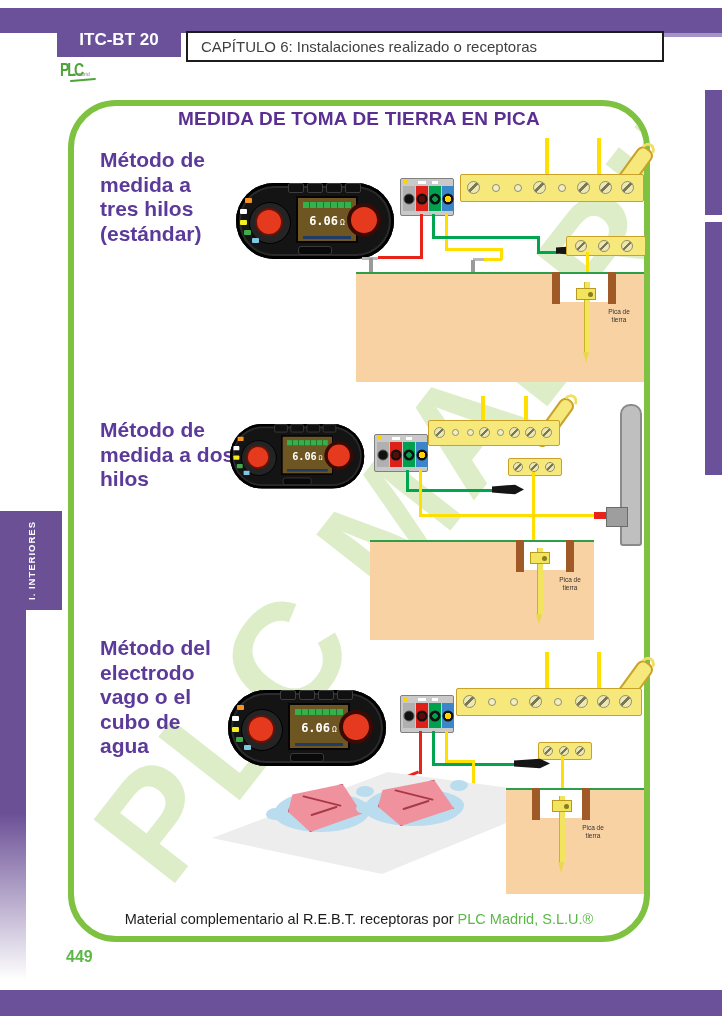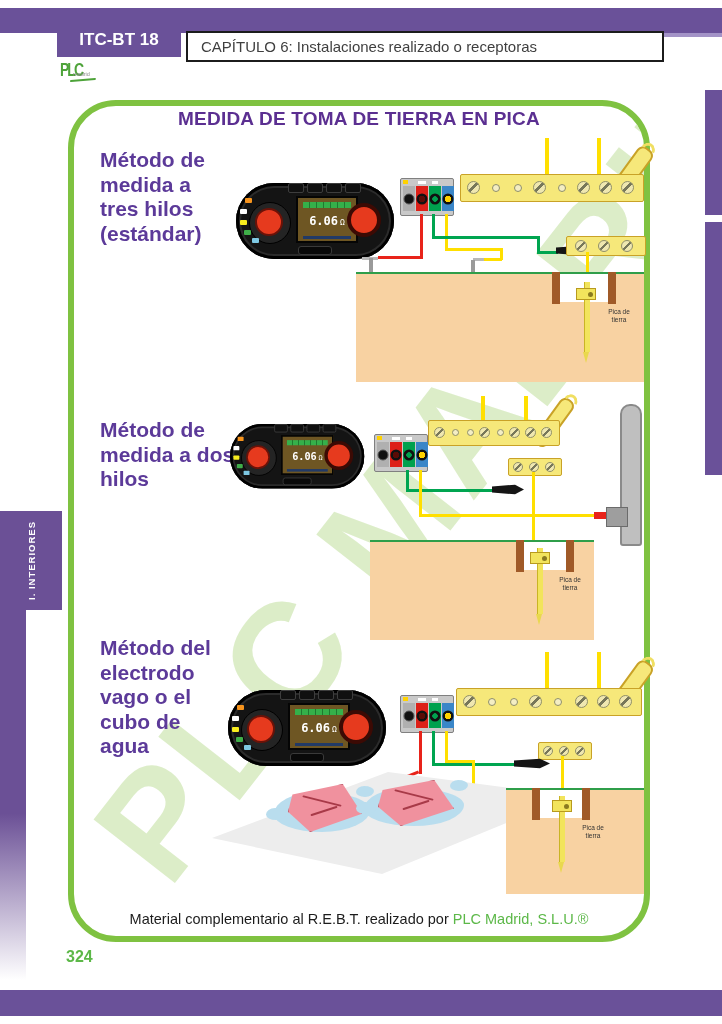--- a/index.html
+++ b/index.html
@@ -105,21 +105,21 @@
   .tbox .col{position:absolute;top:7px;height:25px;width:12px}
   .tbox .trm{position:absolute;left:50%;top:50%;transform:translate(-50%,-50%);border-radius:50%}
   .tbox .mk{position:absolute}
 </style>
 </head>
 <body>
 
 <div class="topbar"></div>
 <div style="position:absolute;left:640px;top:33px;width:82px;height:4px;background:#a393c7"></div>
 <div class="itcbox">
-    <span>ITC-BT 18</span>
+    <span>ITC-BT 20</span>
   </div>
 <div class="chapbox">
     <span>CAPÍTULO 6: Instalaciones realizado o receptoras</span>
   </div>
 
 <div class="logo">
   <span class="logo-plc">PLC</span>
   <span class="logo-madrid">madrid</span>
   <i class="logo-swoosh"></i>
 </div>
@@ -129,22 +129,22 @@
 
 <div class="sidetab">
     <span>I. INTERIORES</span>
   </div>
 <div class="sidestrip"></div>
 
 <div class="frame">
   <div class="watermark">PLC MADRID</div>
 </div>
 <div class="title">MEDIDA DE TOMA DE TIERRA EN PICA</div>
-<div class="footer"><span>Material complementario al R.E.B.T. realizado por </span><b>PLC Madrid, S.L.U.®</b></div>
-<div class="pagenum">324</div>
+<div class="footer"><span>Material complementario al R.E.B.T. receptoras por </span><b>PLC Madrid, S.L.U.®</b></div>
+<div class="pagenum">449</div>
 <div class="botbar"></div>
 
 <div class="heading" style="left:100px;top:148px;width:150px">Método de
 medida a
 tres hilos
 (estándar)</div>
 
 <div class="dev" style="left:236px;top:183px">
   <div class="body"></div>
   <div class="tabs">

